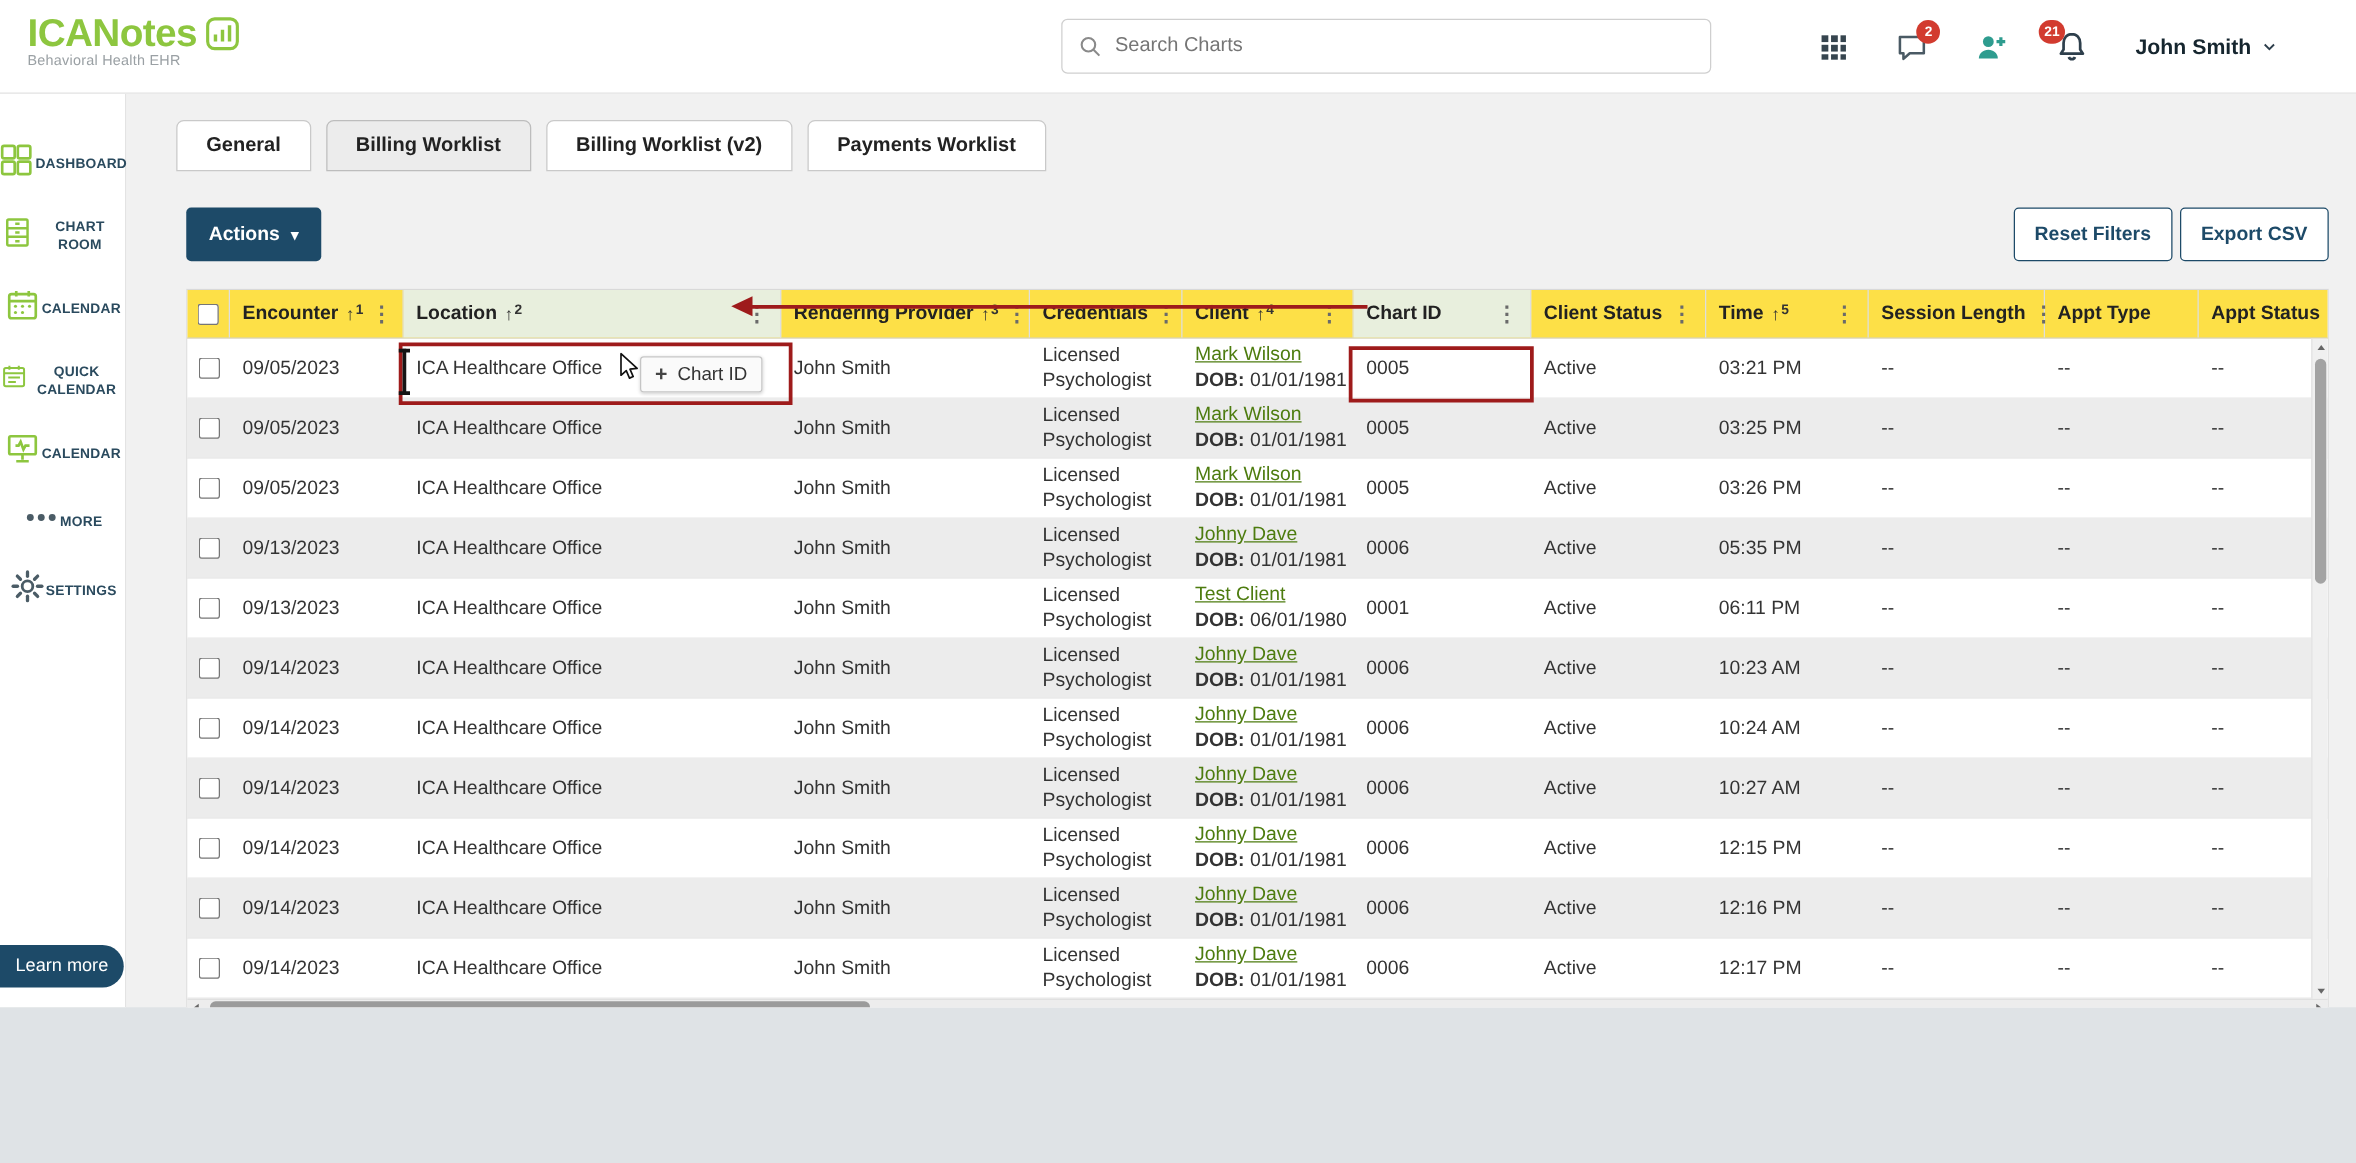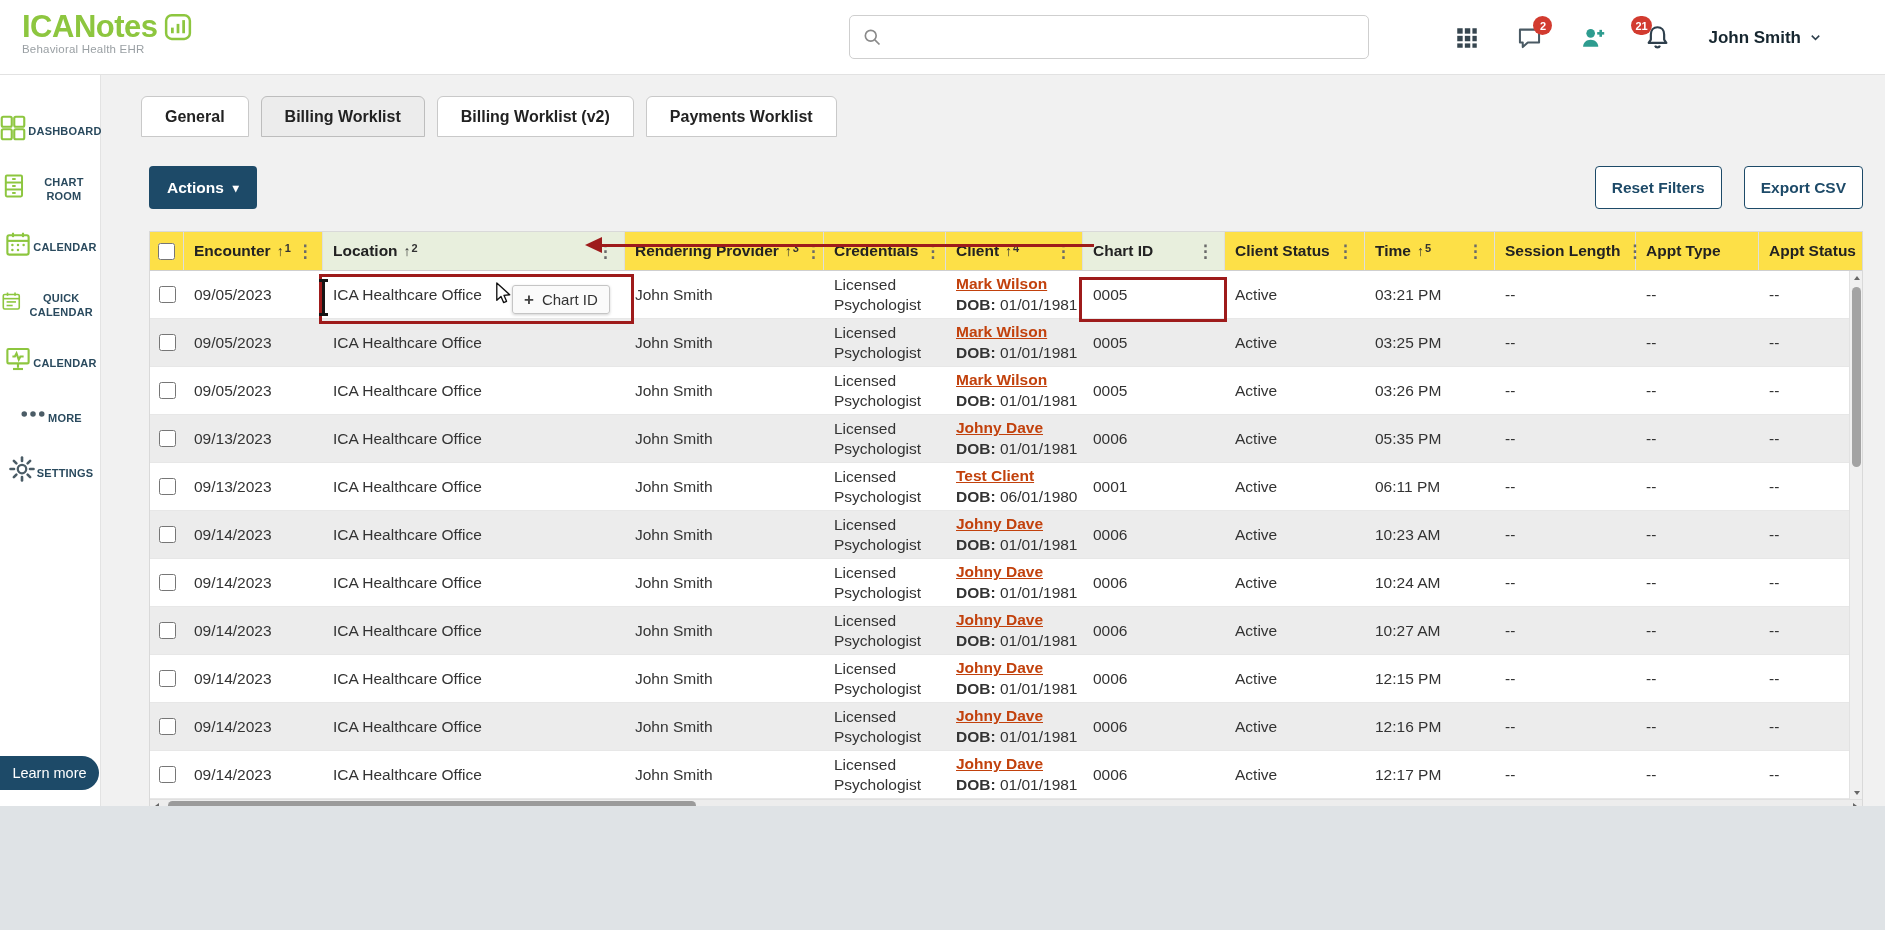--- a/index.html
+++ b/index.html
@@ -32,36 +32,36 @@
   .content{ position:absolute; left:101px; top:75px; right:0; bottom:0; padding:21px 0 0 40px; }
   .tabs{ display:flex; gap:12px; align-items:flex-end; }
   .tab{ height:41px; display:flex; align-items:center; padding:0 23px; background:#fff; border:1px solid #c9c9c9; border-radius:6px 6px 0 0; font-size:16px; font-weight:600; color:#222; cursor:pointer; }
   .tab.active{ background:#ececec; border-color:#bdbdbd; font-weight:700; }
   .subtabs{ display:flex; gap:38px; margin-top:6px; height:46px; align-items:stretch; }
   .subtab{ display:flex; align-items:center; font-size:16px; font-weight:600; color:#1d2a33; cursor:pointer; border-bottom:3px solid transparent; padding:0 3px;}
   .subtab.active{ color:#1B75BC; border-bottom-color:#1B75BC; }
   .toolbar{ position:relative; margin:29px 0 0 8px; width:1714px; height:43px; }
   .btnActions{ position:absolute; left:0; top:0; height:43px; background:#1D4A68; color:#fff; border:none; border-radius:4px; padding:0 18px; font-size:15.5px; font-weight:600; font-family:inherit; display:flex; align-items:center; gap:9px; cursor:pointer;}
   .btnActions .chev{ font-size:12px; }
-  .toolbarRight{ position:absolute; right:0; top:0; display:flex; gap:22px; }
+  .toolbarRight{ position:absolute; right:0; top:0; display:flex; gap:6px; }
   .btnOutline{ height:43px; background:#fff; color:#1D4A68; border:1px solid #1D4A68; border-radius:4px; padding:0 16px; font-size:15.5px; font-weight:600; font-family:inherit; cursor:pointer;}
   
   .tableWrap{ position:relative; width:1714px; margin:22px 0 0 8px; border:1px solid #d9d9d9; background:#fff; }
   .thead{ display:flex; height:39px; background:#fde047; border-bottom:1px solid #cfcfcf; }
   .th{ display:flex; align-items:center; padding:0 10px; border-right:1px solid #dedede; font-size:15.5px; font-weight:600; color:#222; position:relative; white-space:nowrap; cursor:pointer;}
   .th.hl{ background:#e8efdd; }
   .sort{ margin-left:6px; font-size:14px; color:#333; display:inline-flex; }
   .sort i{ font-style:normal; font-size:11px; margin-left:1px; position:relative; top:-1px;}
   .menu{ margin-left:auto; padding-left:6px; color:#6a6a6a; font-size:17px; cursor:pointer; }
   .trow{ display:flex; height:48px; background:#fff; border-bottom:1px solid #e7e7e7; }
   .trow.alt{ background:#ececec; }
   .td{ display:flex; align-items:center; padding:0 10px; font-size:15.5px; color:#333; white-space:nowrap; overflow:hidden;}
   .td.c4{ white-space:normal; line-height:1.25; }
   .td.c5{ flex-direction:column; align-items:flex-start; justify-content:center; line-height:1.3; }
-  .clientLink{ color:#c2410c; text-decoration:underline; cursor:pointer;font-weight:bold; }
+  .clientLink{ color:#4d7c0f; text-decoration:underline; cursor:pointer; }
   .dob b{ font-weight:700; }
   .c0{width:34px;flex:none;justify-content:center;padding:0;}
   .c1{width:139px;flex:none;} .c2{width:302px;flex:none;} .c3{width:199px;flex:none;}
   .c4{width:122px;flex:none;} .c5{width:137px;flex:none;} .c6{width:142px;flex:none;}
   .c7{width:140px;flex:none;} .c8{width:130px;flex:none;} .c9{width:141px;flex:none;}
   .c10{width:123px;flex:none;} .c11{width:103px;flex:none;border-right:none;}
   .cb{ width:17px; height:17px; cursor:pointer; }
   
   .hscroll{ position:relative; height:12px; background:#ededed; border-top:1px solid #e0e0e0; }
   .hArrow{ position:absolute; top:0; width:14px; height:12px; display:flex; align-items:center; justify-content:center; cursor:pointer;}
@@ -107,20 +107,21 @@
         </svg>
       </div>
       <span class="tagline">Behavioral Health EHR</span>
     </div>
 
     <div class="search">
       <svg width="20" height="20" viewBox="0 0 24 24">
         <circle cx="10.5" cy="10.5" r="6.5" fill="none" stroke="#8a8a8a" stroke-width="2"></circle>
         <line x1="15.4" y1="15.4" x2="21" y2="21" stroke="#8a8a8a" stroke-width="2"></line>
       </svg>
+      <input type="text" placeholder="Search Charts" style="">
     </div>
 
     <div class="topIcons">
       <span class="tIcon">
         <svg width="26" height="26" viewBox="0 0 24 24">
           <g fill="#36454f">
             <rect x="3" y="3" width="5" height="5"></rect>
               <rect x="10" y="3" width="5" height="5"></rect>
               <rect x="17" y="3" width="4" height="5"></rect>
             <rect x="3" y="10" width="5" height="5"></rect>

